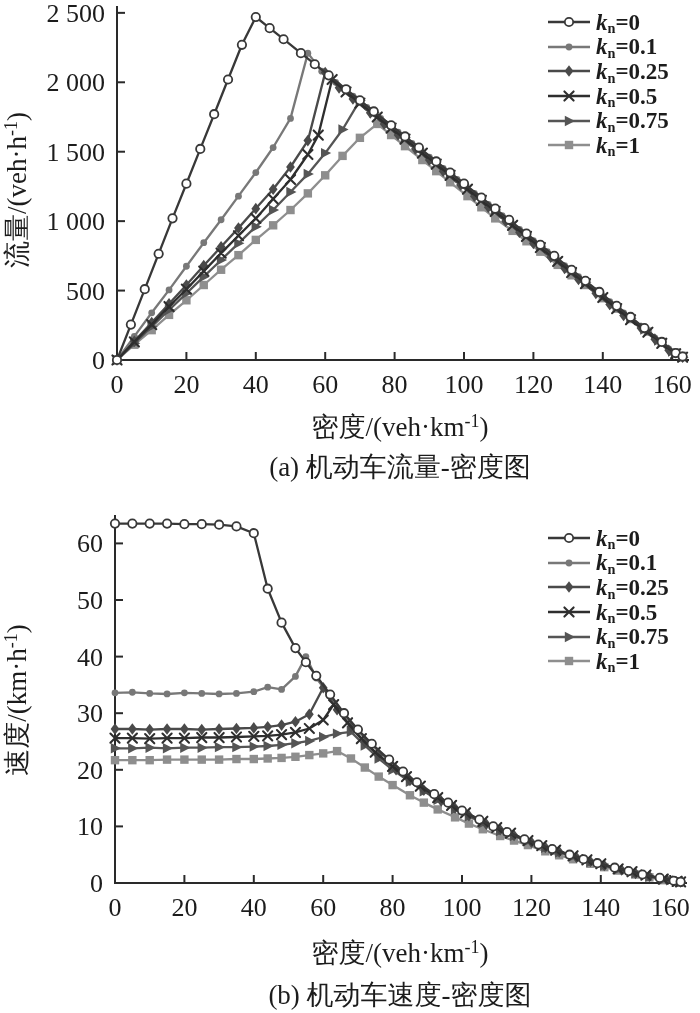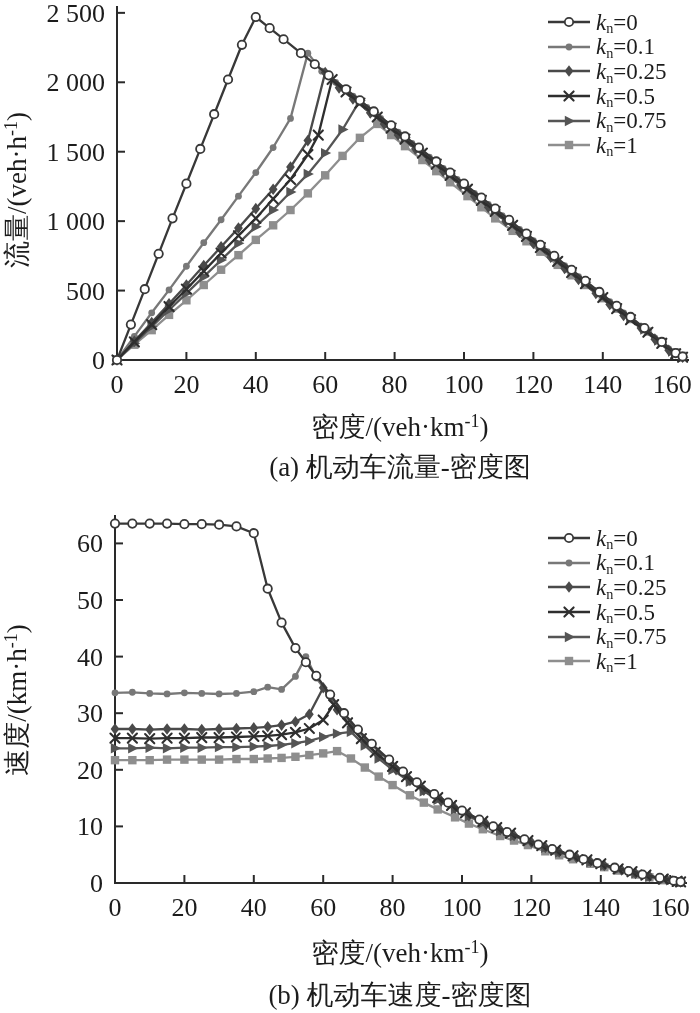--- a/index.html
+++ b/index.html
@@ -8,21 +8,21 @@
   .chart{position:absolute;left:0;width:700px;}
   #chart-a{top:0;height:484px;}
   #chart-b{top:484px;height:529px;}
   .chart > svg{position:absolute;left:0;top:0;}
   text{fill:#1c1c1c;}
   .tick-label{font-size:26px;font-family:"Liberation Serif","DejaVu Serif",serif;}
   .axis-title{font-size:27px;}
   .caption{font-size:27px;}
   .sup{font-size:18px;}
   .legend{position:absolute;left:546px;display:flex;flex-direction:column;}
-  .lg-row{display:flex;align-items:center;height:24.6px;}
+  .lg-row{display:flex;align-items:center;height:24.6px;font-weight:bold;}
   .lg-glyph{flex:0 0 auto;margin-right:4px;}
   .lg-text{font-size:23px;line-height:1;white-space:nowrap;}
   .lg-text i{font-style:italic;}
   .lg-text sub{font-size:0.62em;vertical-align:baseline;position:relative;top:0.25em;}
 </style>
 </head>
 <body>
 
 <div class="page">
 

